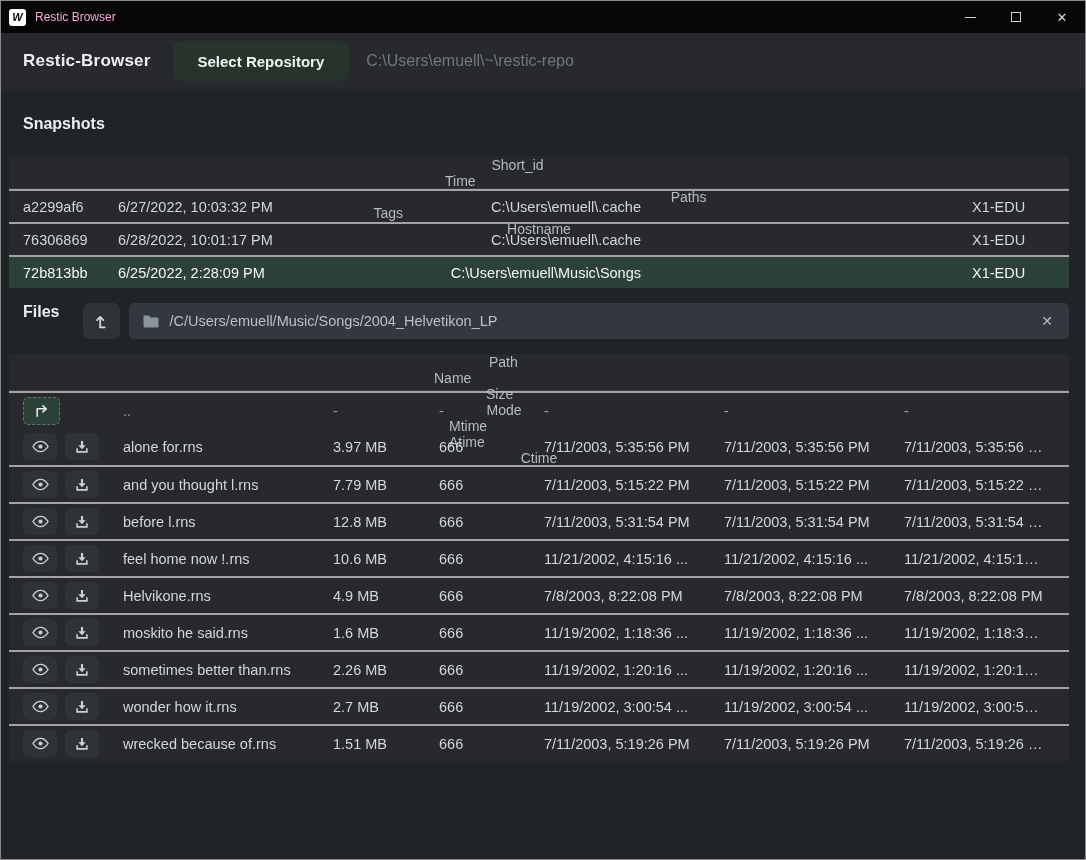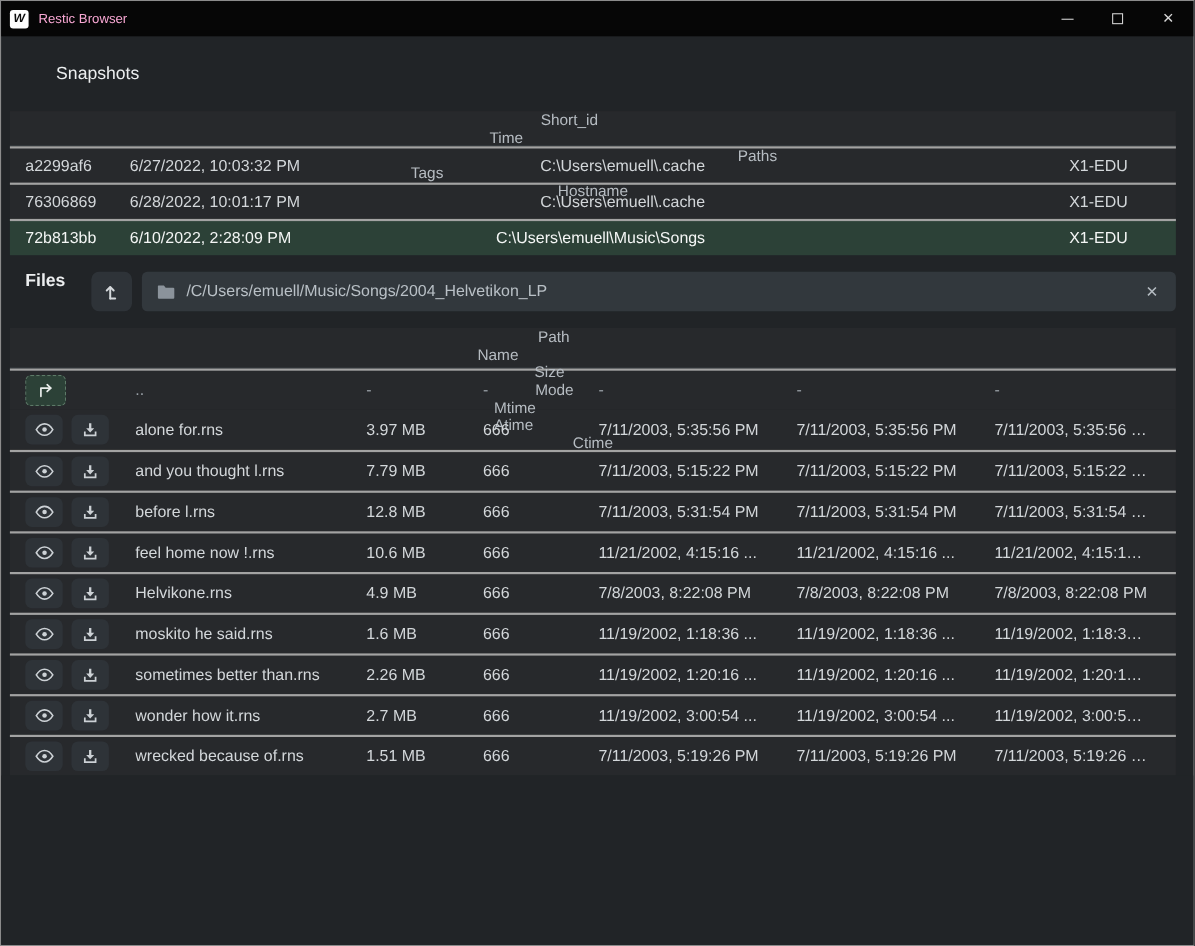--- a/index.html
+++ b/index.html
@@ -36,21 +36,21 @@
   .app-title { color: #eceeef; font-size: 17px; font-weight: 700; letter-spacing: .2px; }
   .repo-btn {
     margin-left: 22px; height: 40px; padding: 0 25px;
     background: #26342b; border: none; border-radius: 8px;
     color: #f2f4f3; font-size: 15px; font-weight: 700;
     font-family: inherit; cursor: pointer;
   }
   .repo-path { margin-left: 17px; color: #6e7880; font-size: 16px; }
   
   .section-band { padding: 25px 22px 24px 22px; }
-  .section-title { color: #eceeef; font-size: 16px; font-weight: 400; line-height: 19px; display: inline-block; margin-left: 28px; }
+  .section-title { color: #eceeef; font-size: 16px; font-weight: 700; line-height: 19px; display: inline-block; }
   
   .tbl { margin: 0 16px 0 8px; }
   .thead {
     background: #27292c; display: flex; align-items: center;
     padding: 0 14px; color: #b6bcc2; font-size: 14px;
     border-bottom: 1px solid #363b40;
     flex-direction: column;
   }
   .trow {
     background: #27292c; display: flex; align-items: center;
@@ -122,20 +122,25 @@
       </div>
       <div class="win-btn">
         <span class="glyph-max"></span>
       </div>
       <div class="win-btn">
         <span class="glyph-close">✕</span>
       </div>
     </div>
   </div>
 
+  <div class="header">
+    <span class="app-title">Restic-Browser</span>
+    <button class="repo-btn">Select Repository</button>
+    <span class="repo-path">C:\Users\emuell\~\restic-repo</span>
+  </div>
 
   <div class="section-band">
     <span class="section-title">Snapshots</span>
   </div>
 
   <div class="tbl">
     <div class="thead snap-head">
       <div class="col-shortid">Short_id</div>
       <div class="col-time">Time</div>
       <div class="col-paths">Paths</div>
@@ -152,21 +157,21 @@
     </div>
     <div class="trow snap-row">
       <div class="col-shortid">76306869</div>
       <div class="col-time">6/28/2022, 10:01:17 PM</div>
       <div class="col-paths">C:\Users\emuell\.cache</div>
       <div class="col-tags"></div>
       <div class="col-host">X1-EDU</div>
     </div>
     <div class="trow snap-row selected">
       <div class="col-shortid">72b813bb</div>
-      <div class="col-time">6/10/2022, 2:28:09 PM</div>
+      <div class="col-time">6/25/2022, 2:28:09 PM</div>
       <div class="col-paths">C:\Users\emuell\Music\Songs</div>
       <div class="col-tags"></div>
       <div class="col-host">X1-EDU</div>
     </div>
   </div>
 
   <div class="files-band">
     <span class="files-title">Files</span>
     <button class="uplevel-btn">
       <svg width="18" height="18" viewBox="0 0 20 20" fill="none" stroke="currentColor" stroke-width="2" stroke-linecap="round" stroke-linejoin="round">

